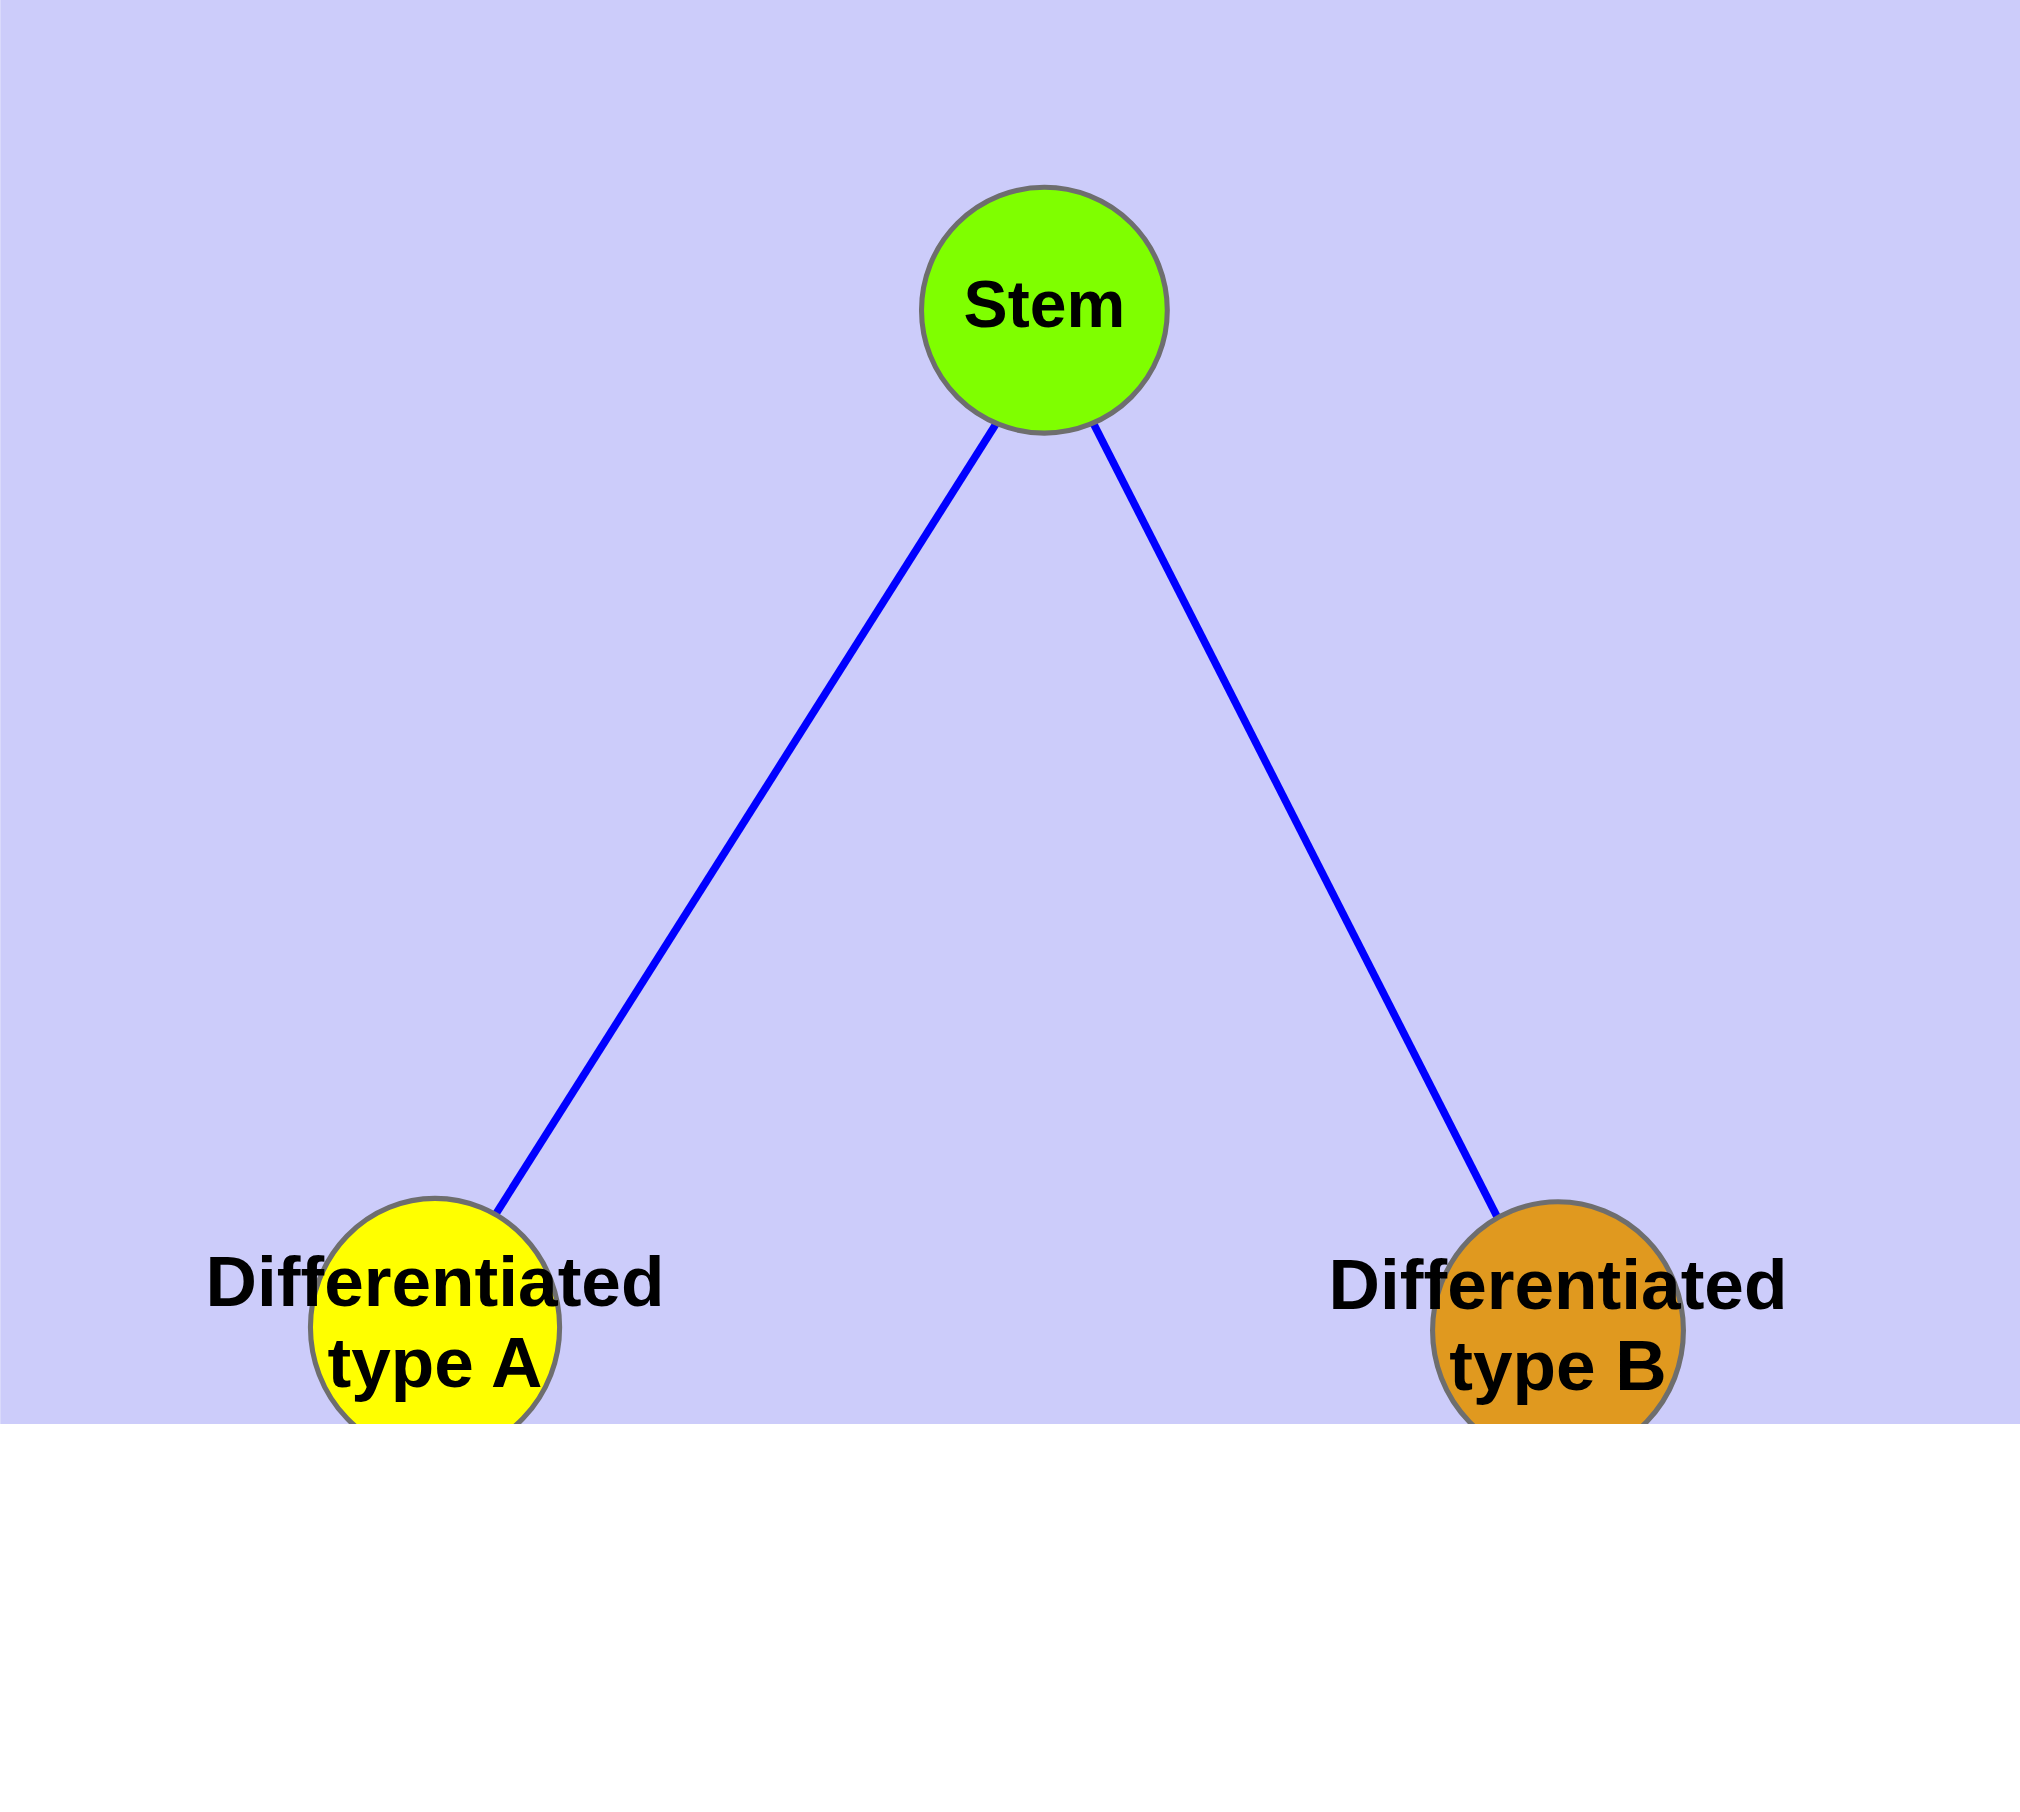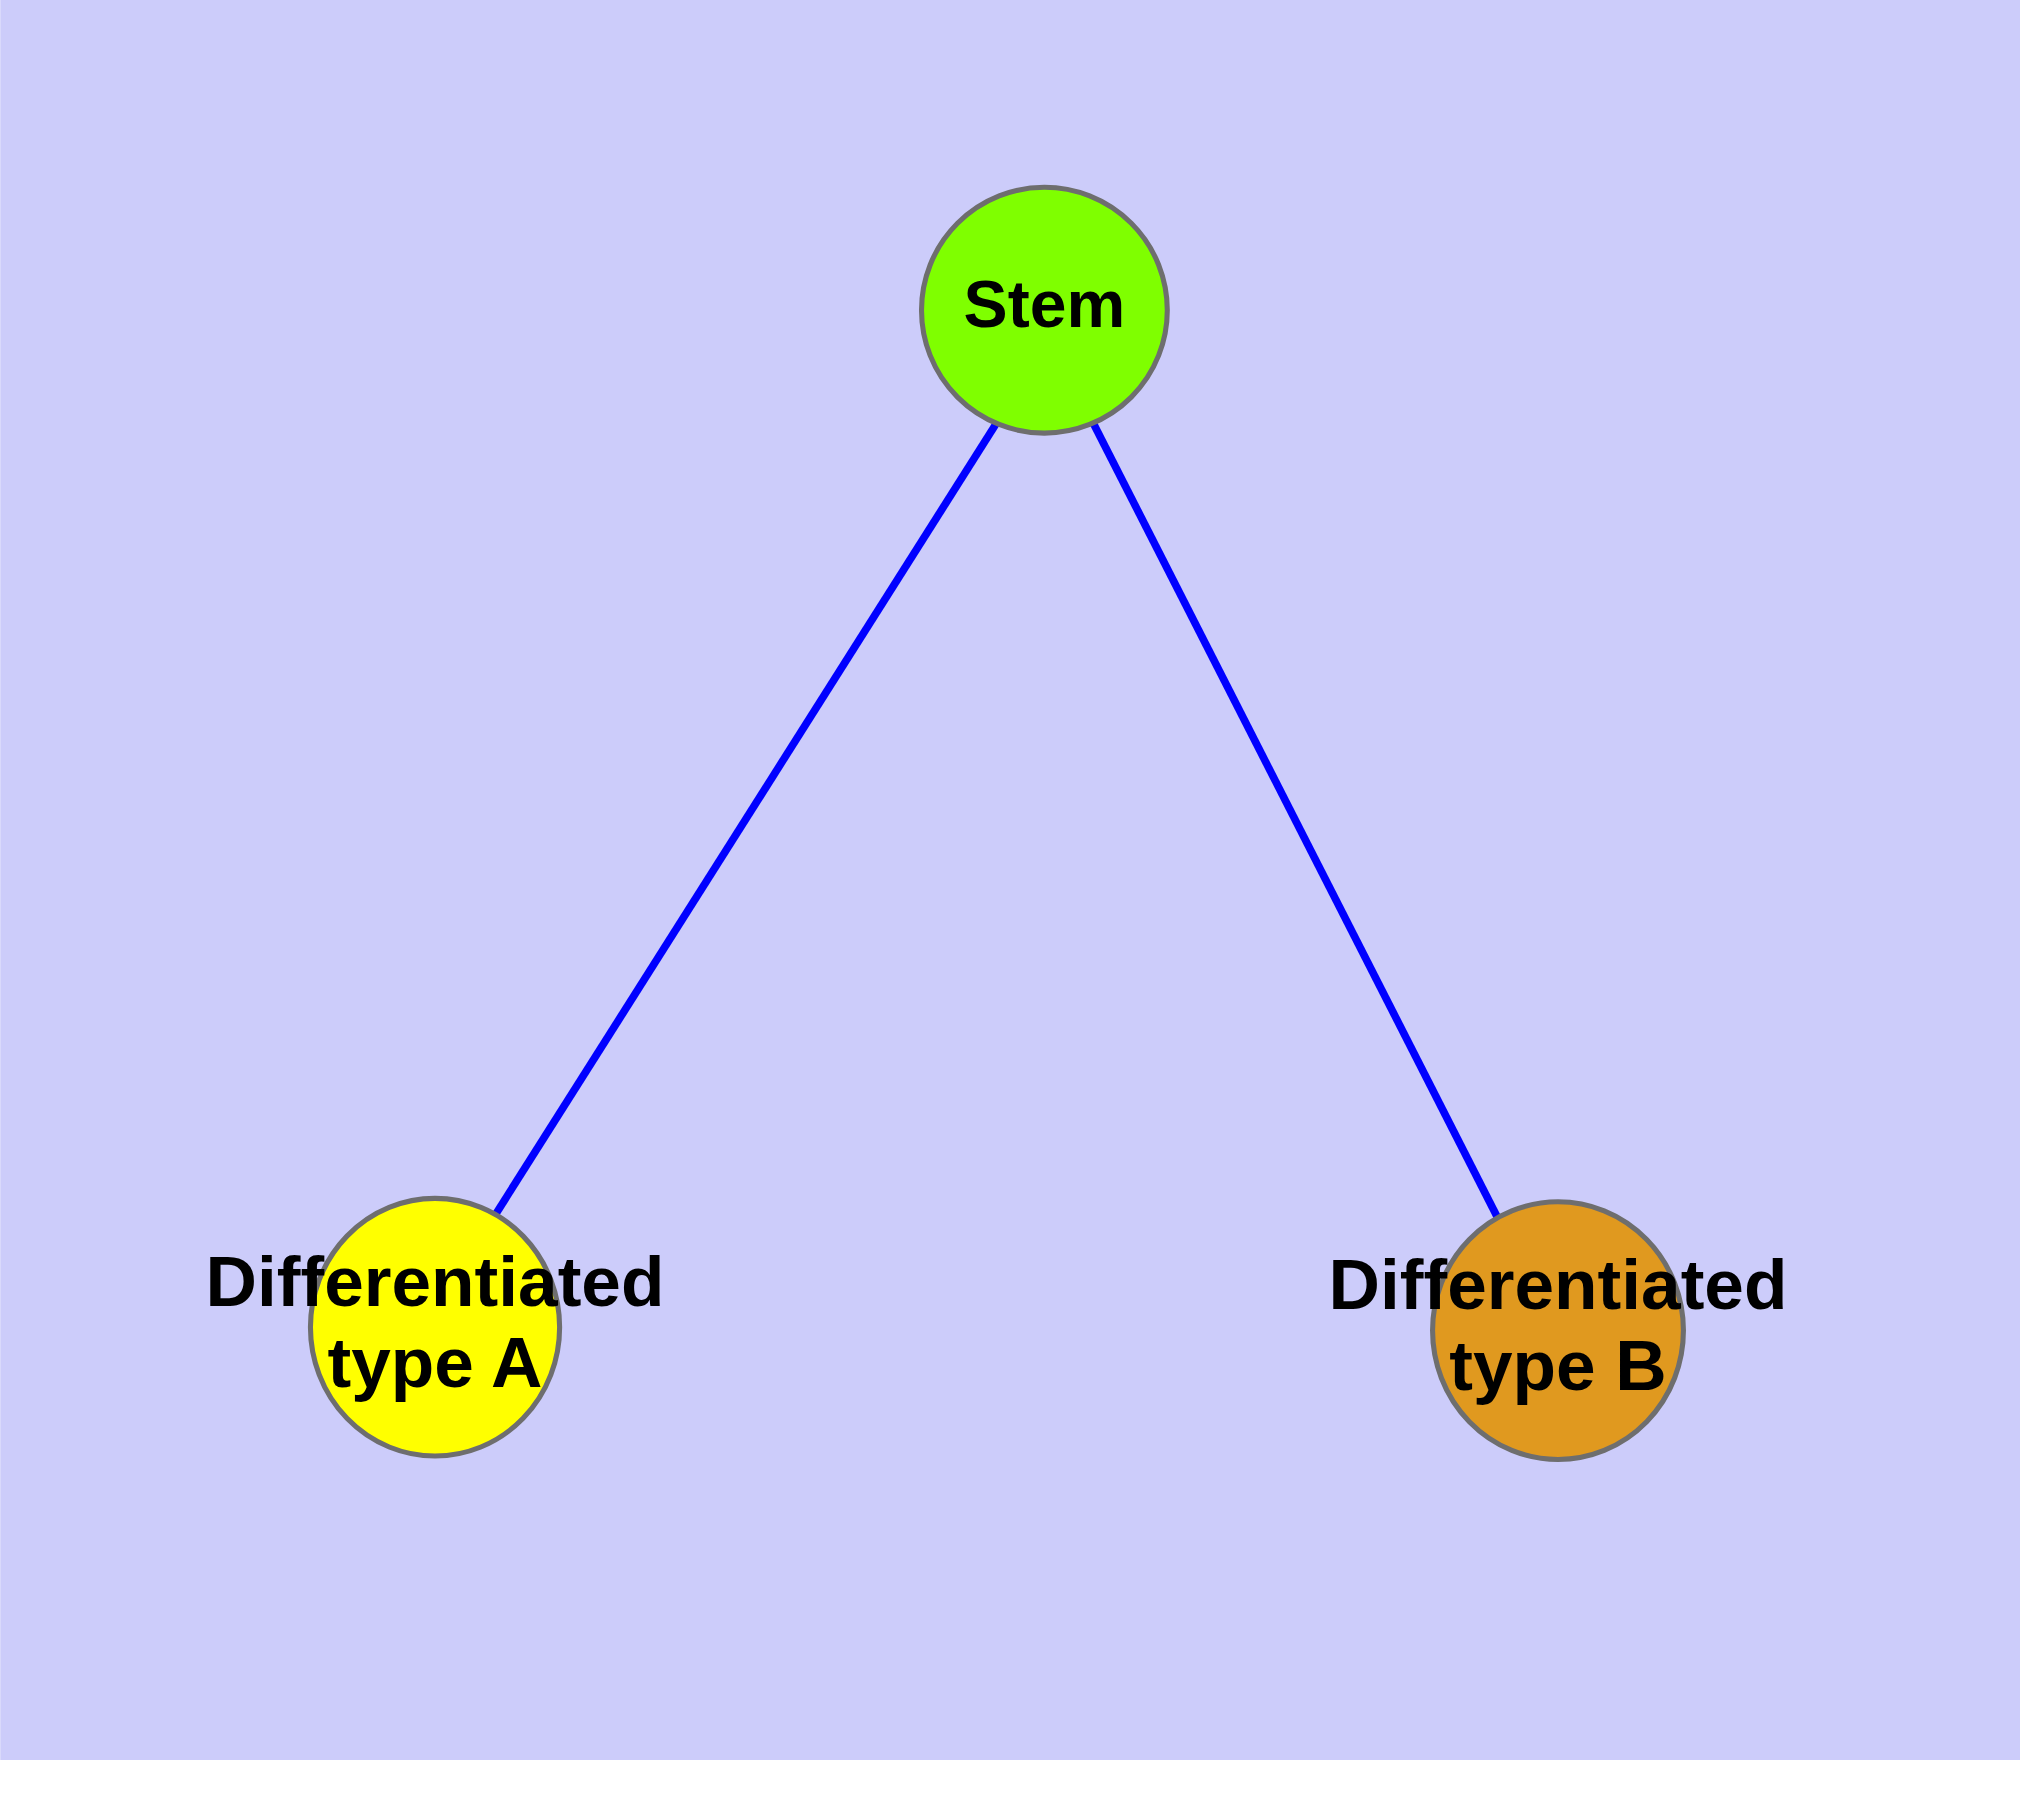--- a/index.html
+++ b/index.html
@@ -29,21 +29,21 @@
     fill: #000000;
     text-anchor: middle;
     dominant-baseline: middle;
     paint-order: normal;
     white-space: pre;
   }
 </style>
 </head>
 <body>
 
-<div id="canvas" style="width: 2021px; height: 1760px;">
+<div id="canvas" style="width: 2021px; height: 1424px;">
   <svg id="graph-svg" viewBox="0 0 2384 2138" xmlns="http://www.w3.org/2000/svg" style="width: 2021px; height: 1812px;">
     <rect id="bg-rect" x="0" y="0" width="2384" height="2138" fill="#ccccfa"></rect>
     <g id="edges-layer">
         <line x1="1175" y1="500" x2="578" y2="1443" stroke="#0000ff" stroke-width="9" stroke-linecap="butt"></line>
         <line x1="1290" y1="500" x2="1771" y2="1445" stroke="#0000ff" stroke-width="9" stroke-linecap="butt"></line>
       </g>
     <g id="nodes-layer">
         <g>
           <ellipse cx="1232" cy="366" rx="145" ry="145" fill="#7fff00" stroke="#6e6e6e" stroke-width="6"></ellipse>
           <text class="node-label" x="1232" font-size="78" fill="#000000"><tspan x="1232" y="366">Stem</tspan></text>

